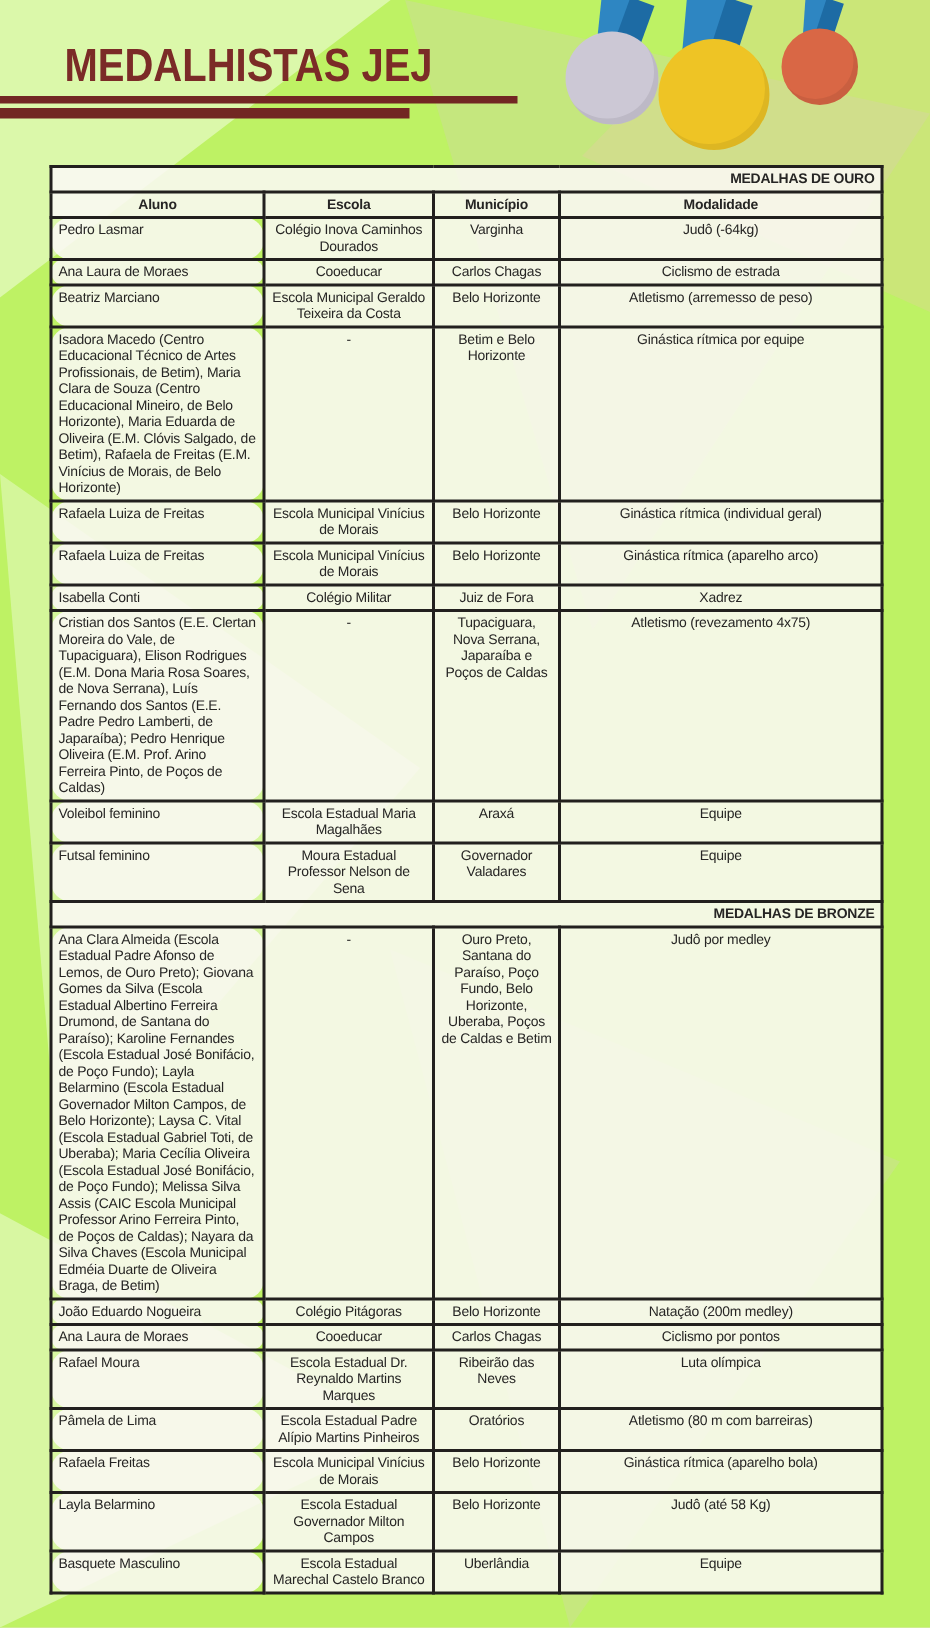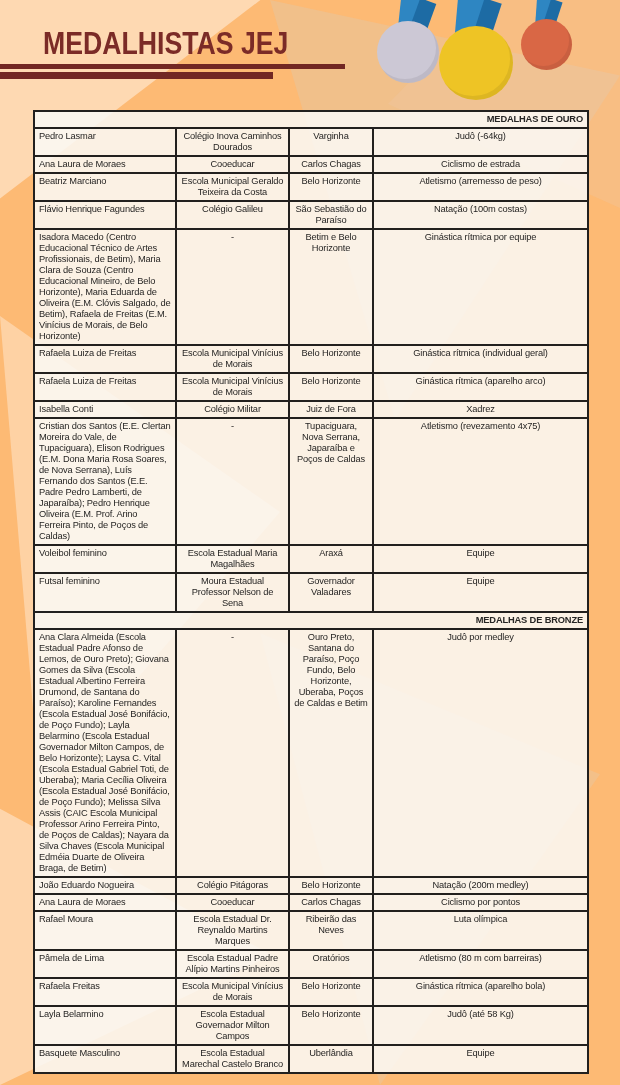--- a/index.html
+++ b/index.html
@@ -1,17 +1,17 @@
 <!DOCTYPE html>
 <html><head>
 <meta charset="utf-8">
 <style>
   html,body{margin:0;padding:0;}
   body{font-family:"Liberation Sans",sans-serif;background:#e8e3db;}
-  .page{position:relative;width:620px;height:1085px;background:#fdba74;overflow:hidden;}
+  .page{position:relative;width:620px;height:1085px;background:#bef264;overflow:hidden;}
 
   
   .bgshape{position:absolute;pointer-events:none;}
   .s1{left:0;top:0;width:620px;height:320px;background:rgba(255,255,255,0.45);clip-path:polygon(0 0,42% 0,0 62%);}
   .s2{left:120px;top:0;width:500px;height:420px;background:rgba(216,205,190,0.30);clip-path:polygon(30% 0,100% 18%,55% 100%);}
   .s3{left:330px;top:0;width:290px;height:260px;background:rgba(236,200,172,0.28);clip-path:polygon(55% 0,100% 0,100% 80%,20% 40%);}
   .s4{left:0;top:260px;width:400px;height:560px;background:rgba(255,255,255,0.35);clip-path:polygon(0 10%,70% 45%,10% 95%);}
   .s5{left:220px;top:520px;width:400px;height:565px;background:rgba(219,209,195,0.28);clip-path:polygon(10% 20%,95% 45%,40% 100%);}
   .s6{left:0;top:760px;width:320px;height:325px;background:rgba(255,255,255,0.40);clip-path:polygon(0 15%,85% 60%,0 100%);}
 
@@ -39,21 +39,21 @@
 
   .m-bronze .disc{left:521px;top:19px;width:51px;height:51px;background:#d96745;}
   .m-bronze .rib-main{left:536px;top:0;width:16px;height:26px;transform:skewX(-4deg);}
   .m-bronze .rib-dark{left:547px;top:0;width:12px;height:25px;transform:rotate(18deg);}
 
   
   table.medal-table{position:absolute;left:33px;top:110px;width:554px;border-collapse:collapse;table-layout:fixed;}
   table.medal-table td,table.medal-table th{border:2px solid #22201e;font-size:9.3px;line-height:11px;letter-spacing:-0.15px;color:#262524;padding:2px 4px;vertical-align:top;background:rgba(250,248,244,0.88);word-wrap:break-word;}
   td.band{background:#5a1d1c;color:#ffffff;font-weight:bold;font-size:11px;text-align:right;padding:2px;letter-spacing:.2px;}
   th.colhead{background:#d6d1cb;font-weight:bold;text-align:center;padding:1px 2px;}
-  td.c0{text-align:left;}
+  td.c0{text-align:left;border-radius:13px;}
   td.c1,td.c2,td.c3{text-align:center;}
 </style>
 </head>
 <body>
 
 <div class="page">
 
   <div class="bgshape s1"></div>
   <div class="bgshape s2"></div>
   <div class="bgshape s3"></div>
@@ -96,44 +96,44 @@
       <col style="width:142px">
       <col style="width:113px">
       <col style="width:84px">
       <col style="width:215px">
     </colgroup>
     <tbody id="tbody">
         <tr>
           <td colspan="4" class="band">MEDALHAS DE OURO</td>
         </tr>
         <tr>
+          <th class="colhead">Aluno</th>
+          <th class="colhead">Escola</th>
+          <th class="colhead">Município</th>
+          <th class="colhead">Modalidade</th>
+        </tr>
+        <tr>
           <td class="c0">Pedro Lasmar</td>
           <td class="c1">Colégio Inova Caminhos Dourados</td>
           <td class="c2">Varginha</td>
           <td class="c3">Judô (-64kg)</td>
         </tr>
         <tr>
           <td class="c0">Ana Laura de Moraes</td>
           <td class="c1">Cooeducar</td>
           <td class="c2">Carlos Chagas</td>
           <td class="c3">Ciclismo de estrada</td>
         </tr>
         <tr>
           <td class="c0">Beatriz Marciano</td>
           <td class="c1">Escola Municipal Geraldo Teixeira da Costa</td>
           <td class="c2">Belo Horizonte</td>
           <td class="c3">Atletismo (arremesso de peso)</td>
         </tr>
         <tr>
-          <td class="c0">Flávio Henrique Fagundes</td>
-          <td class="c1">Colégio Galileu</td>
-          <td class="c2">São Sebastião do Paraíso</td>
-          <td class="c3">Natação (100m costas)</td>
-        </tr>
-        <tr>
           <td class="c0">Isadora Macedo (Centro Educacional Técnico de Artes Profissionais, de Betim), Maria Clara de Souza (Centro Educacional Mineiro, de Belo Horizonte), Maria Eduarda de Oliveira (E.M. Clóvis Salgado, de Betim), Rafaela de Freitas (E.M. Vinícius de Morais, de Belo Horizonte)</td>
           <td class="c1">-</td>
           <td class="c2">Betim e Belo Horizonte</td>
           <td class="c3">Ginástica rítmica por equipe</td>
         </tr>
         <tr>
           <td class="c0">Rafaela Luiza de Freitas</td>
           <td class="c1">Escola Municipal Vinícius de Morais</td>
           <td class="c2">Belo Horizonte</td>
           <td class="c3">Ginástica rítmica (individual geral)</td>

